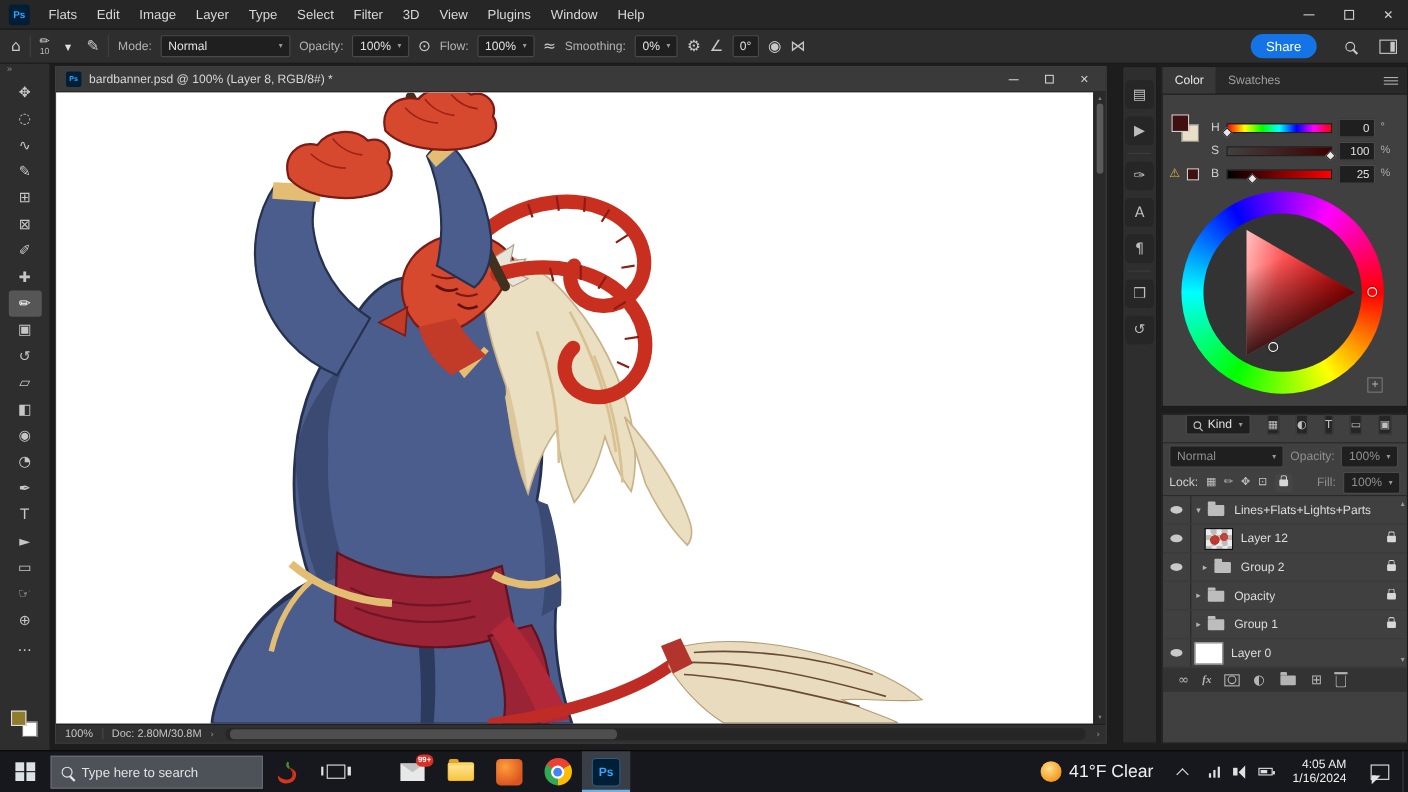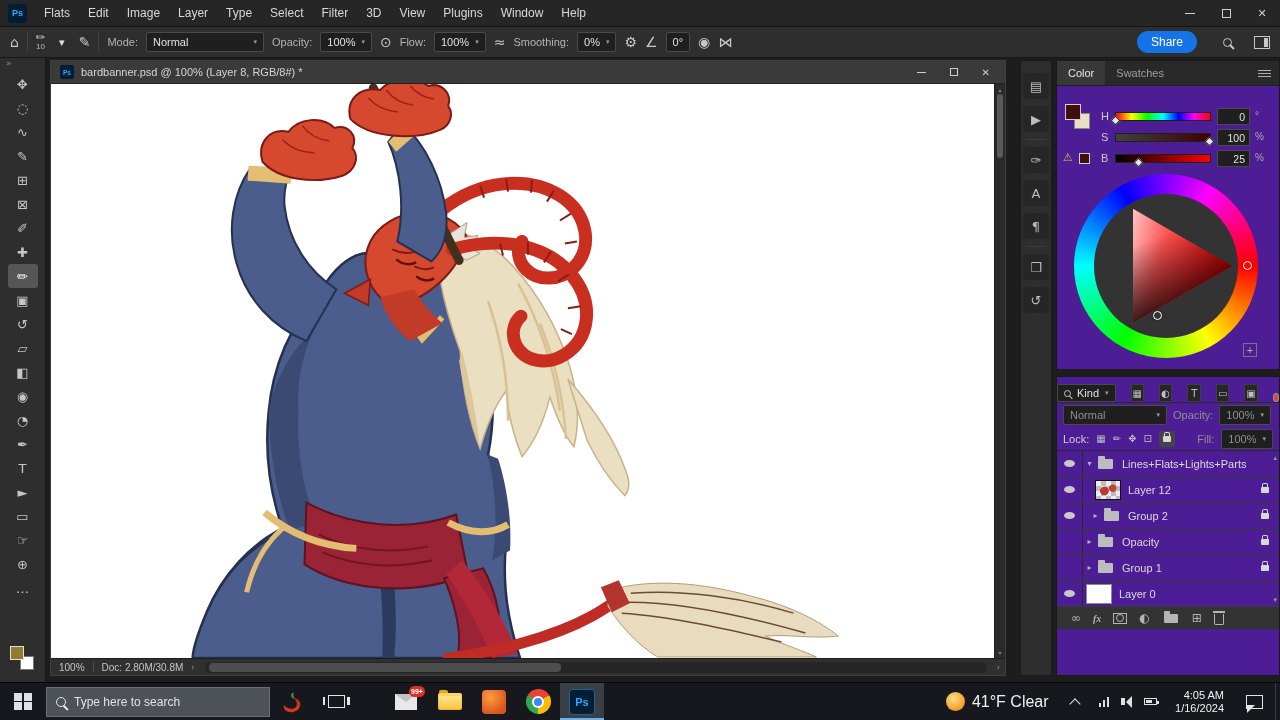--- a/index.html
+++ b/index.html
@@ -61,21 +61,21 @@
 .hthumb{position:absolute;left:4px;top:1px;bottom:1px;width:45%;background:#4e4e4e;border-radius:4px}
 .sb-arrow{font-size:8px;color:#9a9a9a;font-family:"DejaVu Sans",sans-serif}
 
 
 .pstrip{position:absolute;left:1020px;top:60px;width:32px;height:616px;background:#2e2e2e;border:1px solid #1a1a1a;display:flex;flex-direction:column;align-items:center;padding-top:12px;gap:7px}
 .pic{width:26px;height:26px;border-radius:4px;background:#262626;display:flex;align-items:center;justify-content:center;font-size:13px;color:#bdbdbd;font-family:"DejaVu Sans",sans-serif}
 .pstrip .sep{width:20px;height:1px;background:#3c3c3c}
 
 
 .rpanels{position:absolute;left:1056px;top:60px;width:224px;height:616px}
-.panel{position:absolute;left:0;width:224px;background:#4c1d95;border:1px solid #1a1a1a}
+.panel{position:absolute;left:0;width:224px;background:#404040;border:1px solid #1a1a1a}
 .color-panel{top:0;height:310px}
 .layers-panel{top:316px;height:300px}
 .tabbar{height:25px;background:#292929;display:flex;align-items:flex-end;border-bottom:1px solid #1f1f1f}
 .tab{padding:0 11px;line-height:24px;font-size:11px;color:#9f9f9f}
 .tab.active{background:#383838;color:#e6e6e6}
 .pmenu{margin:0 8px 8px auto;width:13px;height:7px;border-top:1px solid #b0b0b0;border-bottom:1px solid #b0b0b0;position:relative}
 .pmenu::after{content:"";position:absolute;left:0;right:0;top:2px;height:1px;background:#b0b0b0}
 
 
 .cp-body{position:relative;height:284px}
@@ -98,21 +98,21 @@
 .hue-ring::after{content:"";position:absolute;inset:20px;border-radius:50%;background:#333}
 .tri{position:absolute;left:26px;top:26px;width:132px;height:132px;clip-path:polygon(100% 50%,25% 6.7%,25% 93.3%)}
 .tri-base{position:absolute;inset:0;background:linear-gradient(105deg,#fff 8%,#f55 45%,#f00 88%)}
 .tri-dark{position:absolute;inset:0;background:linear-gradient(160deg,rgba(0,0,0,0) 32%,#000 88%)}
 .marker{position:absolute;width:9px;height:9px;border:1.5px solid #fff;border-radius:50%;box-shadow:0 0 2px rgba(0,0,0,.6)}
 .hue-marker{left:169px;top:87px}
 .sb-marker{left:79px;top:137px}
 .add-swatch{position:absolute;left:186px;top:257px;width:14px;height:14px;border:1px solid #777;color:#b0b0b0;display:flex;align-items:center;justify-content:center;font-size:11px}
 
 
-.lp-filter{height:26px;display:flex;align-items:flex-end;gap:15px;padding:0 0;border-bottom:1px solid #2a2a2a}
+.lp-filter{height:26px;display:flex;align-items:flex-start;gap:15px;padding:0 21px;border-bottom:1px solid #2a2a2a}
 .kind-dd{width:76px;height:18px}
 .glass-s{width:7px;height:7px;border:1px solid #c0c0c0;border-radius:50%;position:relative;flex:none}
 .glass-s::after{content:"";position:absolute;width:4px;height:1px;background:#c0c0c0;transform:rotate(45deg);right:-3px;bottom:-2px}
 .f-ico{width:21px;height:18px;background:#262626;border:1px solid #3f3f3f;display:flex;align-items:center;justify-content:center;font-size:10px;color:#c0c0c0;font-family:"DejaVu Sans",sans-serif}
 .f-toggle{margin-left:auto;width:9px;height:9px;border-radius:50%;background:#cf4a42;border:1px solid #999}
 .lp-blend{height:24px;display:flex;align-items:center;gap:6px;padding:0 6px}
 .lp-lock{height:24px;display:flex;align-items:center;gap:7px;padding:0 6px;border-bottom:1px solid #2a2a2a}
 .lk{font-size:10px;color:#c0c0c0;font-family:"DejaVu Sans",sans-serif}
 .dim-label{color:#8f8f8f}
 .padlock{width:8px;height:6px;background:#d8d8d8;border-radius:1px;position:relative;flex:none}
@@ -143,21 +143,21 @@
 .fold-sm{width:14px;height:9px;background:#b4b4b4}
 .fold-sm::before{height:3px;width:6px}
 .trash{width:10px;height:11px;border:1px solid #b4b4b4;border-top:0;border-radius:0 0 2px 2px;position:relative;margin-top:3px}
 .trash::before{content:"";position:absolute;top:-3px;left:-2px;width:12px;height:1.5px;background:#b4b4b4}
 
 
 .taskbar{position:absolute;left:0;right:0;bottom:0;height:38px;background:#16181d;border-top:1px solid #06070a;display:flex;align-items:center}
 .tb-start{width:46px;height:100%;display:flex;align-items:center;justify-content:center}
 .winlogo{display:grid;grid-template-columns:8px 8px;grid-template-rows:8px 8px;gap:1.5px}
 .winlogo span{background:#dce1e6}
-.tb-search{width:224px;height:30px;background:#4d5158;border:1px solid #6a6e74;display:flex;align-items:center;gap:8px;padding:0 9px}
+.tb-search{width:193px;height:30px;background:#4d5158;border:1px solid #6a6e74;display:flex;align-items:center;gap:8px;padding:0 9px}
 .tb-search input{background:transparent;border:0;outline:none;color:#eee;font-size:12px;width:150px;font-family:inherit}
 .tb-search input::placeholder{color:#e2e2e2}
 .glassw{width:10px;height:10px;border:1.5px solid #e8e8e8;border-radius:50%;position:relative;flex:none}
 .glassw::after{content:"";position:absolute;right:-4px;bottom:-3px;width:6px;height:1.5px;background:#e8e8e8;transform:rotate(45deg)}
 .tb-cell{width:44px;height:100%;display:flex;align-items:center;justify-content:center;position:relative}
 .tb-cell.active{background:#3a3e46;box-shadow:inset 0 -2px 0 #6cb2e8}
 .tb-gap{width:26px}
 .taskview{width:17px;height:13px;border:1.5px solid #e4e4e4;position:relative}
 .taskview::before{content:"";position:absolute;left:-6px;top:1px;width:2.5px;height:8px;background:#e4e4e4}
 .taskview::after{content:"";position:absolute;right:-6px;top:1px;width:2.5px;height:8px;background:#e4e4e4}

